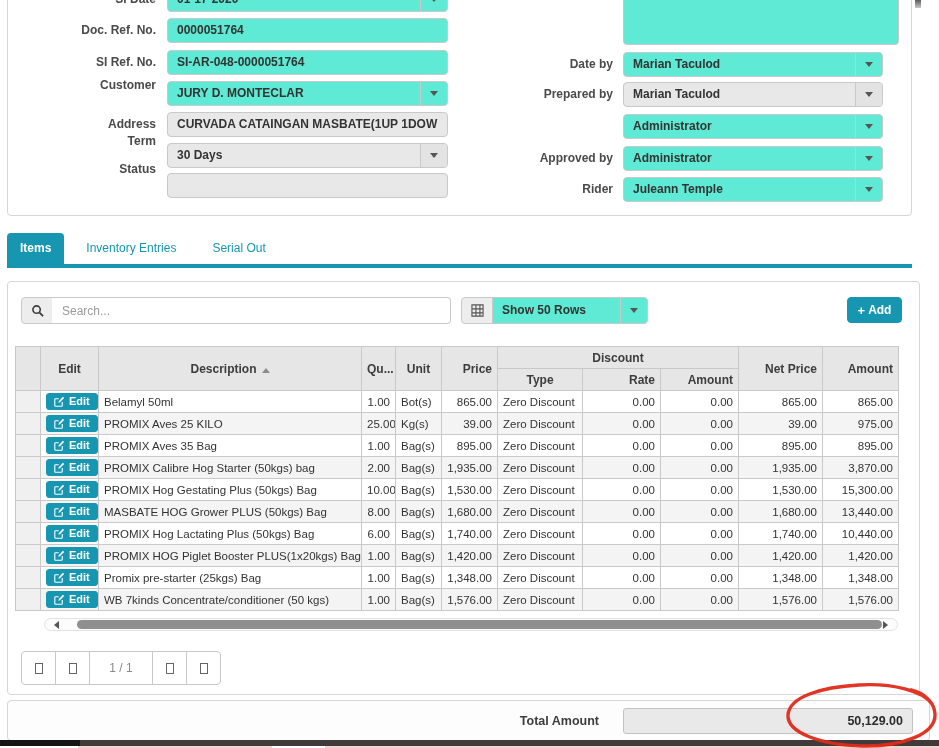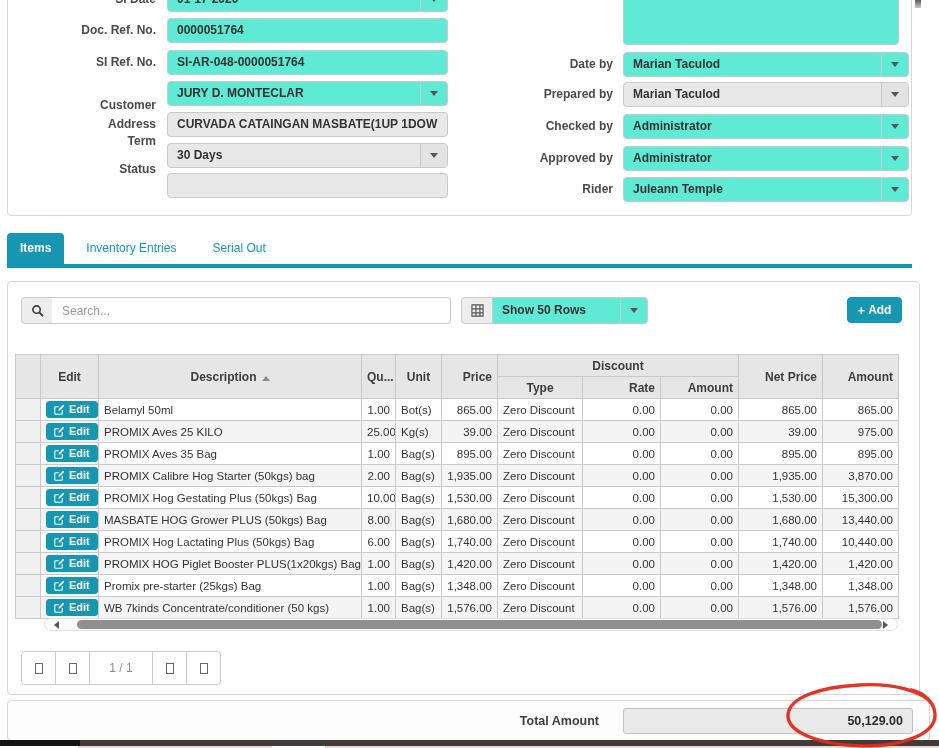--- a/index.html
+++ b/index.html
@@ -17,21 +17,21 @@
   .field .fval{position:absolute;left:9px;right:30px;line-height:23px;font-size:12px;font-weight:700;
                color:#333;white-space:nowrap;overflow:hidden;}
   .field.noc .fval{right:9px;}
   .caretbox{position:absolute;right:0;top:0;bottom:0;width:27px;border-left:1px solid #c9c9c9;
             display:flex;align-items:center;justify-content:center;border-radius:0 3px 3px 0;}
   .caret{width:0;height:0;border-left:4px solid transparent;border-right:4px solid transparent;
          border-top:5px solid #555;}
   .field.ro{background:#e8e8e8;}
   .field.ro .caretbox{background:#e3e3e3;}
   .L-in{left:159px;width:281px;}
-  .R-in{left:615px;width:286px;}
+  .R-in{left:615px;width:260px;}
   .remarks{left:615px;top:6px;width:276px;height:94px;}
 
   
   .tabs{position:absolute;left:7px;top:233px;height:31px;display:flex;align-items:stretch;justify-content:flex-end;}
   .tab-active{background:var(--accent);color:#fff;font-weight:700;font-size:12px;line-height:31px;
               padding:0 13px;border-radius:4px 4px 0 0;}
   .tablink{color:var(--accent);font-size:12px;line-height:31px;padding:0 14px;margin-left:8px;cursor:pointer;}
   .tab-underline{position:absolute;left:7px;top:264px;width:905px;height:4px;background:var(--accent);}
 
   
@@ -45,21 +45,21 @@
   .tb-gridbtn{position:absolute;left:453px;top:15px;width:32px;height:27px;background:#ededed;
               border:1px solid #c9c9c9;border-radius:4px 0 0 4px;display:flex;align-items:center;justify-content:center;}
   .tb-rows{left:484px;top:15px;width:156px;height:27px;border-radius:0 4px 4px 0;}
   .tb-rows .fval{line-height:25px;}
   .add-btn{position:absolute;left:839px;top:15px;width:55px;height:26px;background:var(--accent);
            border:1px solid var(--accent);border-radius:4px;color:#fff;font-weight:700;font-size:12px;
            font-family:"Liberation Sans",sans-serif;display:flex;align-items:center;justify-content:center;gap:3px;cursor:pointer;}
   .add-btn .plus{font-size:13px;font-weight:700;}
 
   
-  table.grid{position:absolute;left:7px;top:72px;width:883px;border-collapse:collapse;table-layout:fixed;
+  table.grid{position:absolute;left:7px;top:64px;width:883px;border-collapse:collapse;table-layout:fixed;
              font-size:11.5px;color:#333;}
   table.grid th,table.grid td{border:1px solid #c9c9c9;padding:0 5px;height:22px;overflow:hidden;
                               white-space:nowrap;}
   table.grid thead th{background:#e6e6e6;font-size:12px;font-weight:700;color:#3d3d3d;}
   table.grid tbody tr:nth-child(even) td{background:#f4f4f4;}
   table.grid td.c-sel{background:#f0f0f0 !important;}
   .h-c{text-align:center;} .h-r{text-align:right;}
   td.t-r{text-align:right;} td.t-l{text-align:left;}
   .sort-asc{display:inline-block;width:0;height:0;border-left:4px solid transparent;
             border-right:4px solid transparent;border-bottom:5px solid #8b8b8b;margin-left:5px;}
@@ -121,21 +121,21 @@
     <div class="flabel" style="top:73px">Doc. Ref. No.</div>
     <div class="field noc L-in" style="top:73px">
       <span class="fval">0000051764</span>
     </div>
 
     <div class="flabel" style="top:105px">SI Ref. No.</div>
     <div class="field noc L-in" style="top:105px">
       <span class="fval">SI-AR-048-0000051764</span>
     </div>
 
-    <div class="flabel" style="top:148px">Customer</div>
+    <div class="flabel" style="top:128px">Customer</div>
     <div class="field L-in" style="top:136px">
       <span class="fval">JURY D. MONTECLAR</span>
       <span class="caretbox">
           <i class="caret"></i>
         </span>
     </div>
 
     <div class="flabel" style="top:167px">Address</div>
     <div class="field noc ro L-in" style="top:167px">
       <span class="fval">CURVADA CATAINGAN MASBATE(1UP 1DOWN)</span>
@@ -167,21 +167,20 @@
     </div>
 
     <div class="flabel R" style="top:137px">Prepared by</div>
     <div class="field ro R-in" style="top:137px">
       <span class="fval">Marian Taculod</span>
       <span class="caretbox">
           <i class="caret"></i>
         </span>
     </div>
 
-    <div class="flabel R" style="top:169px">Checked by</div>
     <div class="field R-in" style="top:169px">
       <span class="fval">Administrator</span>
       <span class="caretbox">
           <i class="caret"></i>
         </span>
     </div>
 
     <div class="flabel R" style="top:201px">Approved by</div>
     <div class="field R-in" style="top:201px">
       <span class="fval">Administrator</span>

